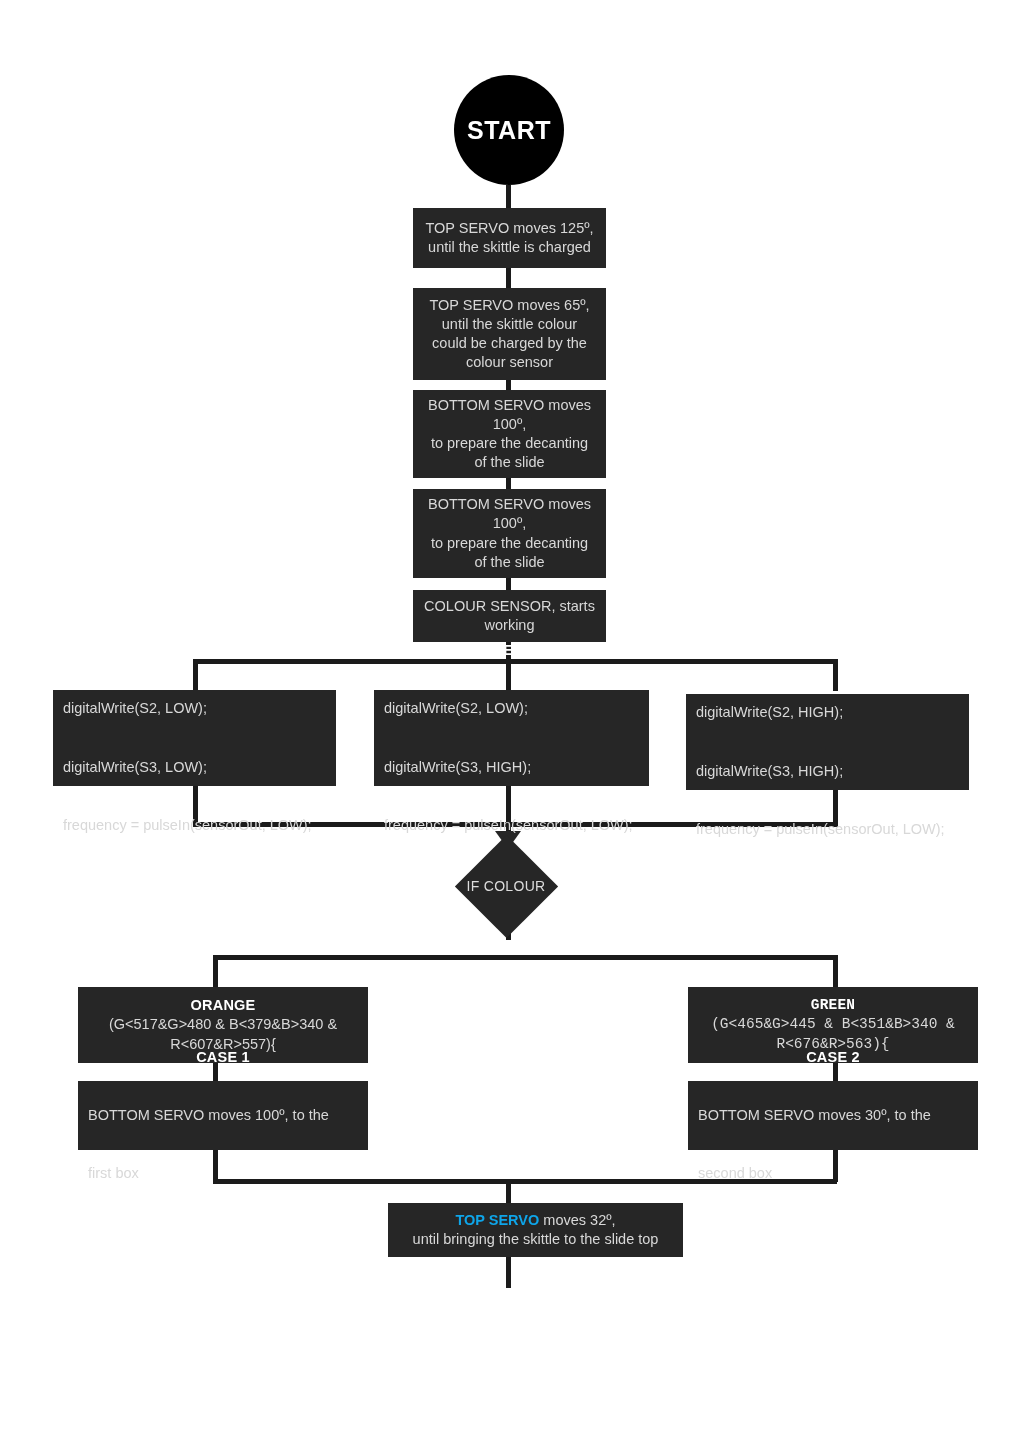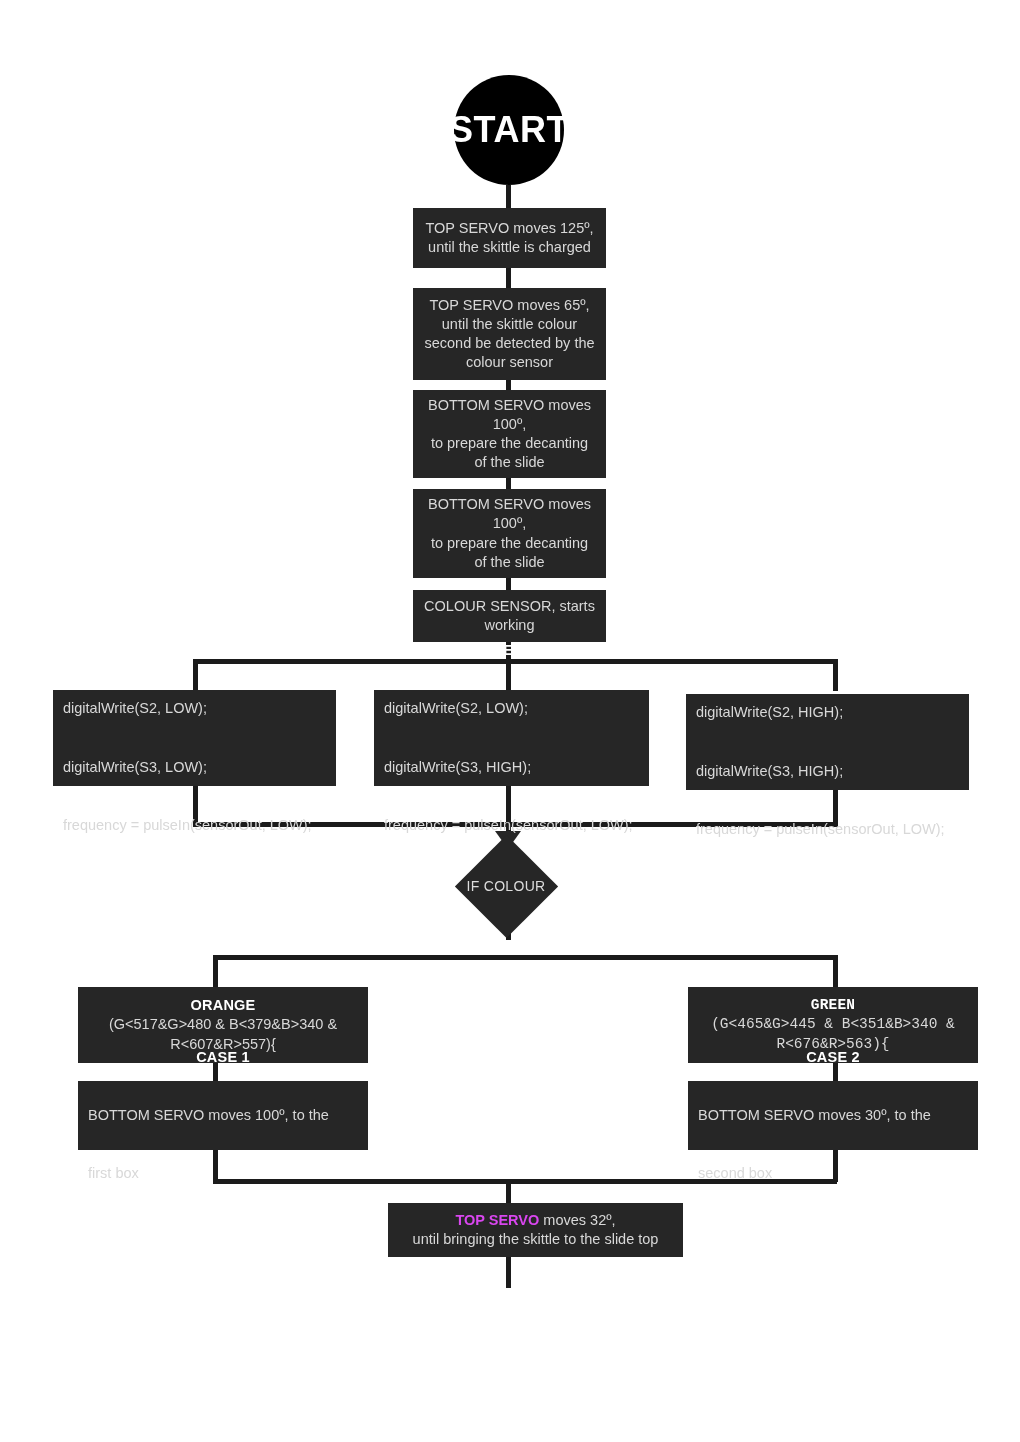--- a/index.html
+++ b/index.html
@@ -65,21 +65,21 @@
 
   .terminator {
     position: absolute;
     background: #000000;
     border-radius: 50%;
     color: #ffffff;
     display: flex;
     align-items: center;
     justify-content: center;
     font-weight: bold;
-    font-size: 36px;
+    font-size: 25px;
     letter-spacing: .5px;
   }
 
   .diamond-wrap {
     position: absolute;
     display: flex;
     align-items: center;
     justify-content: center;
   }
   .diamond-shape {
@@ -91,21 +91,21 @@
     transform: rotate(45deg);
   }
   .diamond-label {
     position: relative;
     z-index: 2;
     color: #dddddd;
     font-size: 14px;
     letter-spacing: .3px;
     text-align: center;
   }
-  .inline-bold { font-weight: bold; color: #d946ef; }
+  .inline-bold { font-weight: bold; color: #0ea5e9; }
 </style>
 </head>
 <body>
 
 <div id="flow">
 
   <div class="conn vline" style="left:506px; top:185px; height:25px;"></div>
 
   <div class="conn vline" style="left:506px; top:266px; height:24px;"></div>
 
@@ -149,21 +149,21 @@
   </div>
 
   <div class="node" style="left:413px; top:208px; width:193px; height:60px;">
     <span class="body">TOP SERVO moves 125º,</span>
     <span class="body">until the skittle is charged</span>
   </div>
 
   <div class="node" style="left:413px; top:288px; width:193px; height:92px;">
     <span class="body">TOP SERVO moves 65º,</span>
     <span class="body">until the skittle colour</span>
-    <span class="body">second be detected by the</span>
+    <span class="body">could be charged by the</span>
     <span class="body">colour sensor</span>
   </div>
 
   <div class="node" style="left:413px; top:390px; width:193px; height:88px;">
     <span class="body">BOTTOM SERVO moves</span>
     <span class="body">100º,</span>
     <span class="body">to prepare the decanting</span>
     <span class="body">of the slide</span>
   </div>
 

